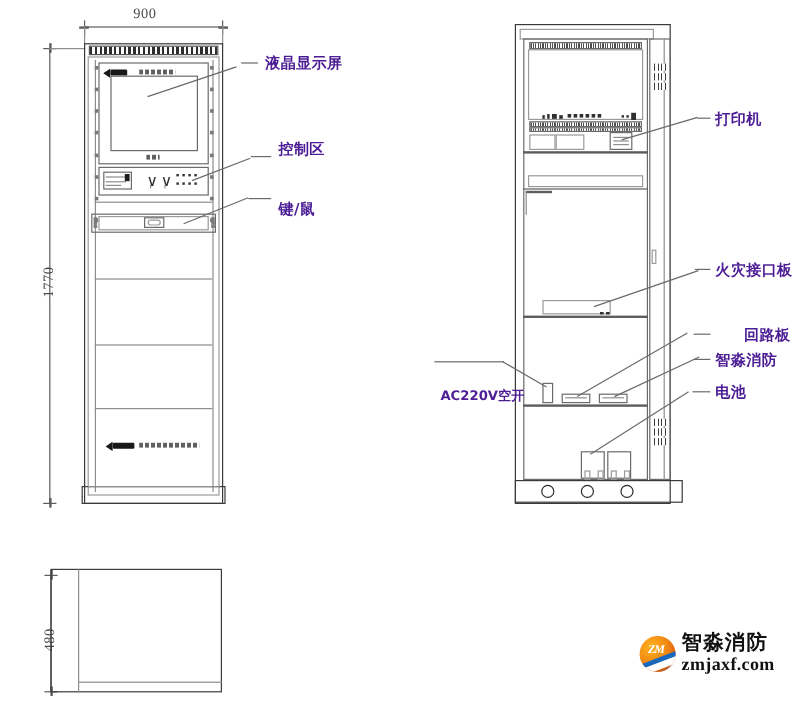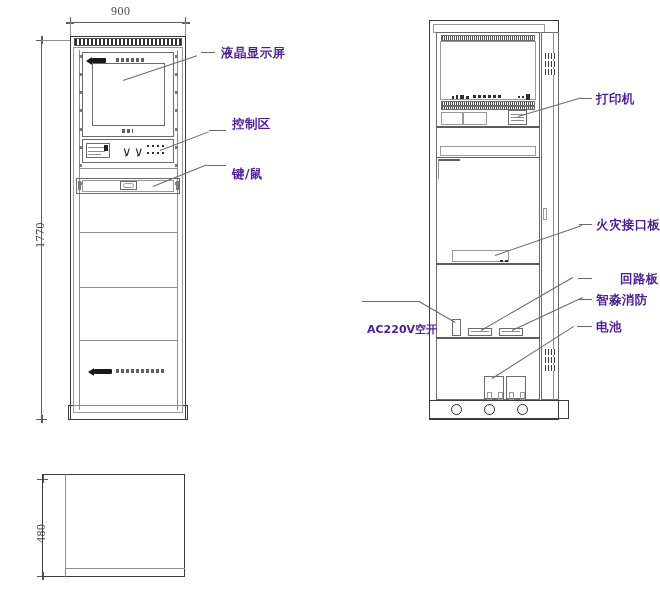--- a/index.html
+++ b/index.html
@@ -378,14 +378,25 @@
       <div class="ln vl mid" style="left:42px;top:35px;height:8px;width:2px;"></div>
       <div class="ln vl mid" style="left:42px;top:132px;height:8px;width:2px;"></div>
       <span class="dimtxt vert" style="left:34px;top:103px;">480</span>
     </div>
 
     <div class="box" style="left:42px;top:34px;width:143px;height:103px;"></div>
     <div class="ln vl thin" style="left:65px;top:34px;height:103px;"></div>
     <div class="ln hl thin" style="left:65px;top:128px;width:120px;"></div>
   </div>
 
+  <div class="wm" style="left:533px;top:528px;">
+    <div class="wm-mark">
+      <span class="sw"></span>
+      <span class="sw2"></span>
+      <span class="zm">ZM</span>
+    </div>
+    <div class="wm-txt">
+      <span class="wm-cn">智淼消防</span>
+      <span class="wm-en">zmjaxf.com</span>
+    </div>
+  </div>
 
 </div>
 
 </body></html>

